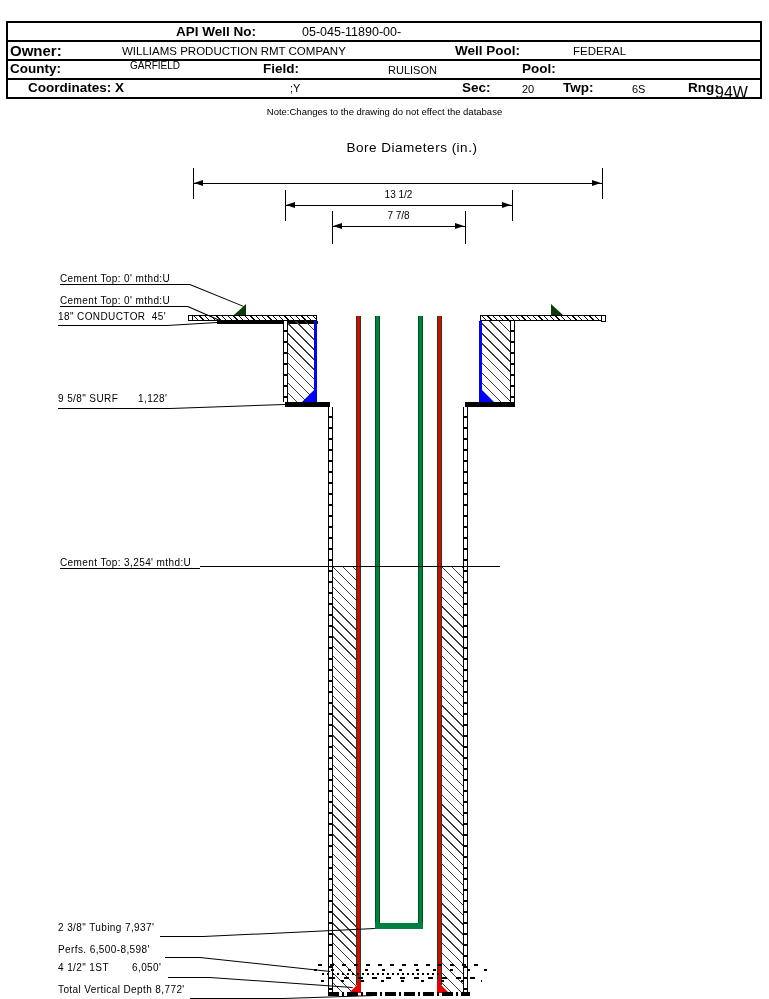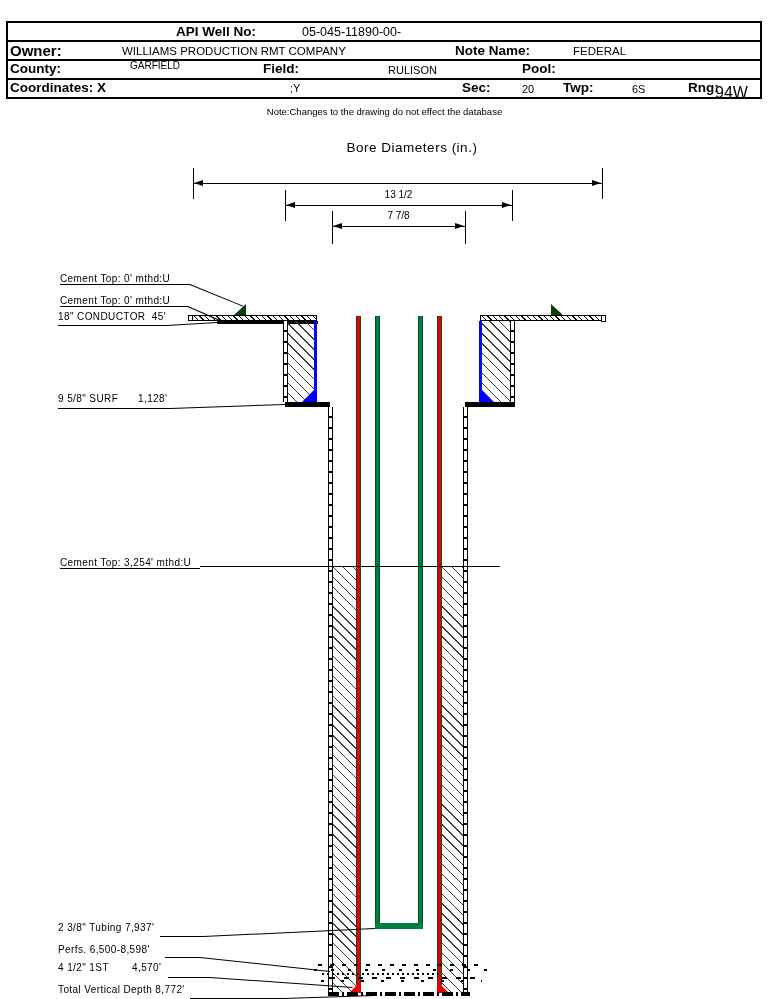--- a/index.html
+++ b/index.html
@@ -34,30 +34,30 @@
   <div class="abs" style="left:6px;top:21px;width:756px;height:78px;box-sizing:border-box;border:2px solid #000"></div>
   <div class="abs" style="left:6px;top:40px;width:756px;height:2px;background:#000"></div>
   <div class="abs" style="left:6px;top:59px;width:756px;height:2px;background:#000"></div>
   <div class="abs" style="left:6px;top:78px;width:756px;height:2px;background:#000"></div>
 
   <span class="hdr-b" style="left:176px;top:24px">API Well No:</span>
   <span class="hdr-v" style="left:302px;top:25px;font-size:12.5px">05-045-11890-00-</span>
 
   <span class="hdr-b" style="left:10px;top:42px;font-size:15px">Owner:</span>
   <span class="hdr-v" style="left:122px;top:45px">WILLIAMS PRODUCTION RMT COMPANY</span>
-  <span class="hdr-b" style="left:455px;top:43px">Note Name:</span>
+  <span class="hdr-b" style="left:455px;top:43px">Well Pool:</span>
   <span class="hdr-v" style="left:573px;top:45px">FEDERAL</span>
 
   <span class="hdr-b" style="left:10px;top:61px">County:</span>
   <span class="hdr-v" style="left:130px;top:60px;font-size:10px">GARFIELD</span>
   <span class="hdr-b" style="left:263px;top:61px">Field:</span>
   <span class="hdr-v" style="left:388px;top:64px;font-size:11px">RULISON</span>
   <span class="hdr-b" style="left:522px;top:61px">Pool:</span>
 
-  <span class="hdr-b" style="left:10px;top:80px">Coordinates: X</span>
+  <span class="hdr-b" style="left:28px;top:80px">Coordinates: X</span>
   <span class="hdr-v" style="left:290px;top:82px;font-size:11px">;Y</span>
   <span class="hdr-b" style="left:462px;top:80px">Sec:</span>
   <span class="hdr-v" style="left:522px;top:83px;font-size:11px">20</span>
   <span class="hdr-b" style="left:563px;top:80px">Twp:</span>
   <span class="hdr-v" style="left:632px;top:83px;font-size:11px">6S</span>
   <span class="hdr-b" style="left:688px;top:80px">Rng:</span>
   <span class="hdr-v" style="left:715px;top:84px;font-size:16px">94W</span>
 
   <div class="abs" style="left:262px;top:140px;width:300px;text-align:center;font-size:13.5px;letter-spacing:.5px">Bore Diameters (in.)</div>
 
@@ -129,21 +129,21 @@
 
   <span class="lbl" style="left:60px;top:273px">Cement Top: 0' mthd:U</span>
   <span class="lbl" style="left:60px;top:295px">Cement Top: 0' mthd:U</span>
   <span class="lbl" style="left:58px;top:311px">18" CONDUCTOR  45'</span>
   <span class="lbl" style="left:58px;top:393px">9 5/8" SURF</span>
   <span class="lbl" style="left:138px;top:393px">1,128'</span>
   <span class="lbl" style="left:60px;top:557px">Cement Top: 3,254' mthd:U</span>
   <span class="lbl" style="left:58px;top:922px">2 3/8" Tubing 7,937'</span>
   <span class="lbl" style="left:58px;top:944px">Perfs. 6,500-8,598'</span>
   <span class="lbl" style="left:58px;top:962px">4 1/2" 1ST</span>
-  <span class="lbl" style="left:132px;top:962px">4,570'</span>
+  <span class="lbl" style="left:132px;top:962px">6,050'</span>
   <span class="lbl" style="left:58px;top:984px">Total Vertical Depth 8,772'</span>
 
   <div class="ln" style="left:60px;top:284px;width:130px"></div>
   <div class="ln" style="left:60px;top:306px;width:128px"></div>
   <div class="ln" style="left:58px;top:325px;width:109px"></div>
   <div class="ln" style="left:58px;top:408px;width:112px"></div>
   <div class="ln" style="left:60px;top:568px;width:140px"></div>
   <div class="ln" style="left:160px;top:936px;width:43px"></div>
   <div class="ln" style="left:165px;top:957px;width:35px"></div>
   <div class="ln" style="left:168px;top:977px;width:42px"></div>

